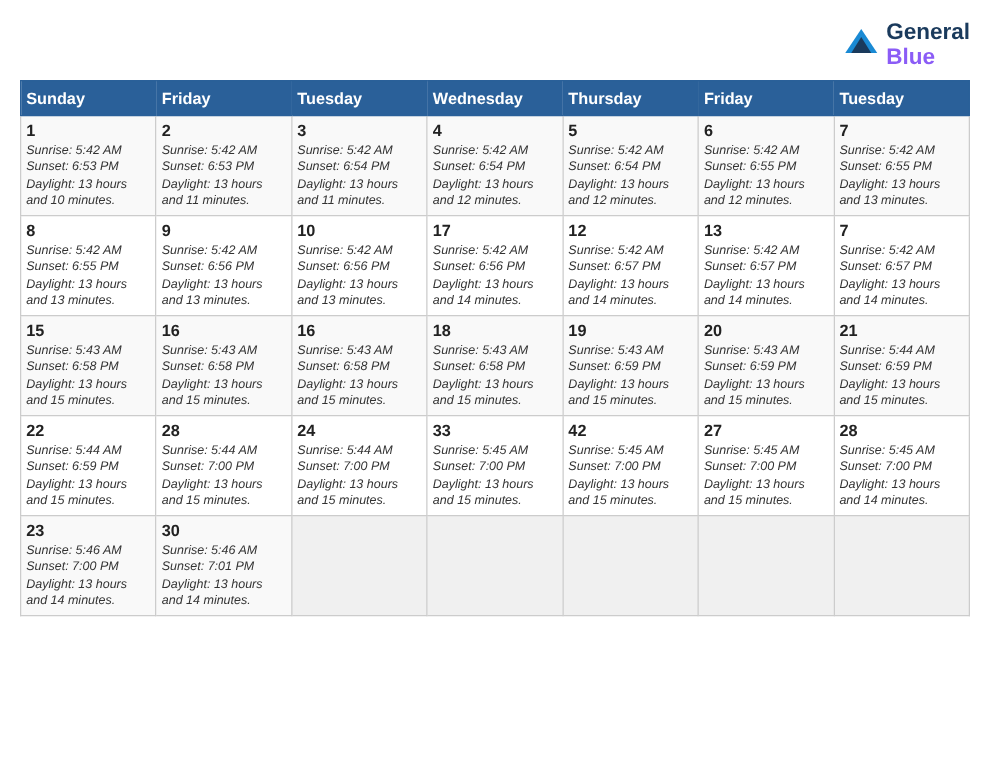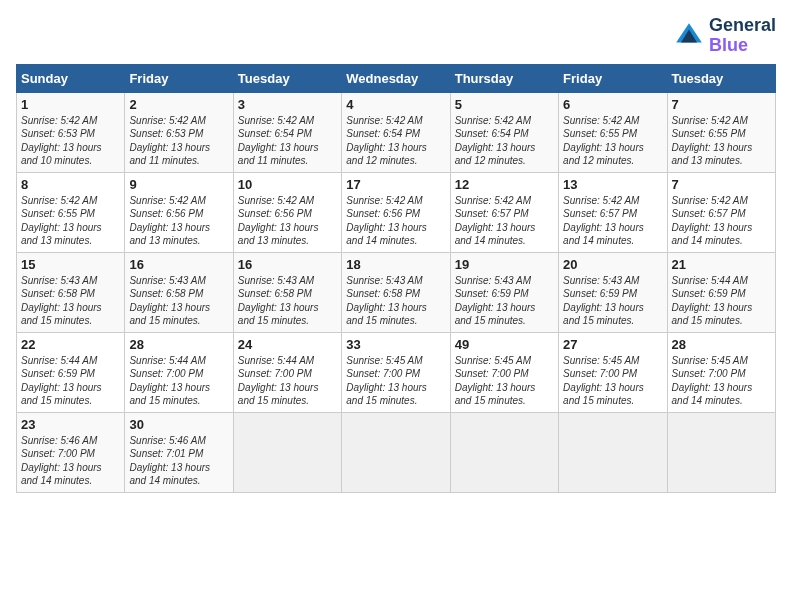--- a/index.html
+++ b/index.html
@@ -278,21 +278,21 @@
           Sunrise: 5:44 AM<br>Sunset: 7:00 PM<br>Daylight: 13 hours and 15 minutes.
         </div>
       </td>
         <td>
         <span class="day-number">33</span>
         <div class="day-info">
           Sunrise: 5:45 AM<br>Sunset: 7:00 PM<br>Daylight: 13 hours and 15 minutes.
         </div>
       </td>
         <td>
-        <span class="day-number">49</span>
+        <span class="day-number">42</span>
         <div class="day-info">
           Sunrise: 5:45 AM<br>Sunset: 7:00 PM<br>Daylight: 13 hours and 15 minutes.
         </div>
       </td>
         <td>
         <span class="day-number">27</span>
         <div class="day-info">
           Sunrise: 5:45 AM<br>Sunset: 7:00 PM<br>Daylight: 13 hours and 15 minutes.
         </div>
       </td>

